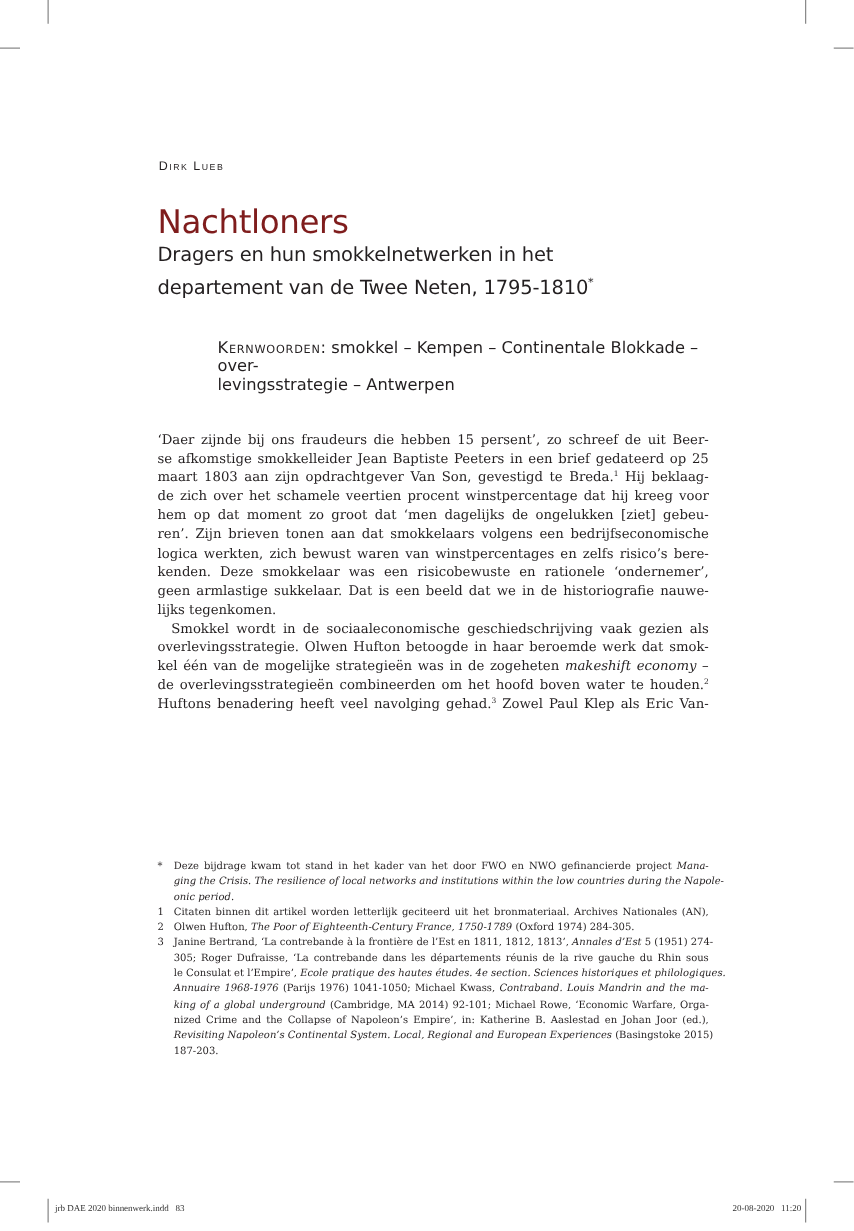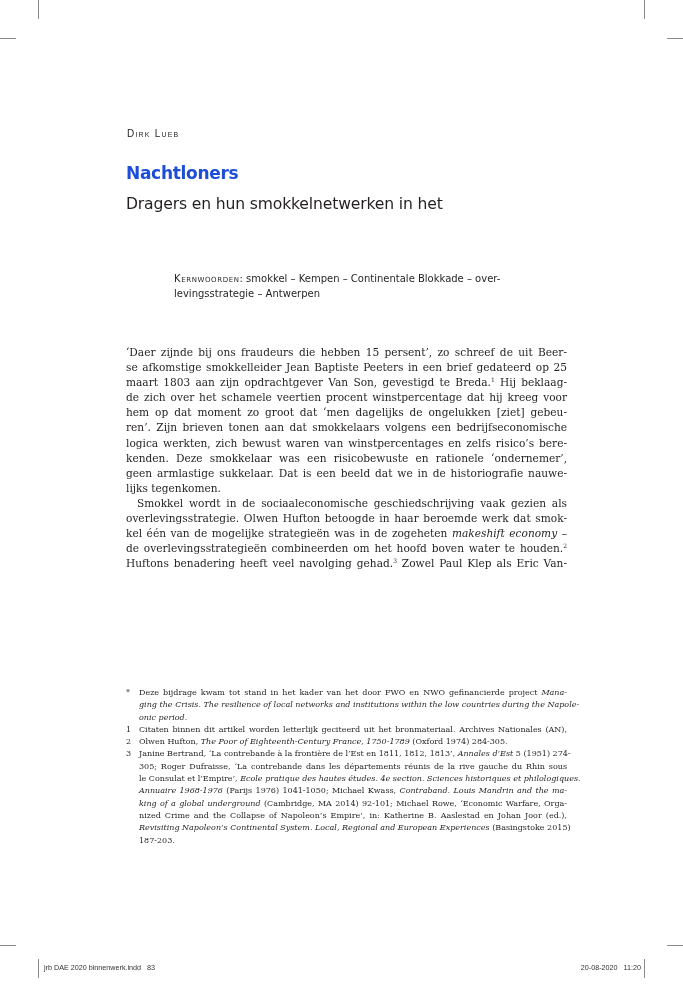--- a/index.html
+++ b/index.html
@@ -1,28 +1,28 @@
 <!DOCTYPE html>
 <html><head>
   <meta charset="utf-8">
   <style>
     html, body { margin: 0; padding: 0; background: #ffffff; }
     body { width: 683px; height: 985px; position: relative; overflow: hidden; color: #231f20; }
     .crop { position: absolute; background: #8a8a8a; }
     .crop.v { width: 1px; height: 19px; }
     .crop.h { height: 1px; width: 16px; }
-    .slug { position: absolute; top: 963px; font-family: Liberation Sans, sans-serif; font-size: 7.2px; color: #333; }
+    .slug { position: absolute; top: 963px; font-family: Liberation Serif, serif; font-size: 7.2px; color: #333; }
     .slug-bar { position: absolute; top: 959px; width: 1px; height: 19px; background: #8a8a8a; }
 
     .author { position: absolute; left: 127px; top: 128px; font-family: Liberation Sans, sans-serif; font-size: 10px; letter-spacing: 1.2px; font-variant: small-caps; color: #231f20; }
-    .title { position: absolute; left: 126px; top: 163px; font-family: "DejaVu Sans", sans-serif; font-weight: bold; font-size: 17px; letter-spacing: -0.3px; color: #1d4ed8; }
+    .title { position: absolute; left: 126px; top: 163px; font-family: "DejaVu Sans", sans-serif; font-weight: normal; font-size: 26px; letter-spacing: -0.3px; color: #7f1d1d; }
     .subtitle { position: absolute; left: 126px; top: 193px; width: 440px; font-family: "DejaVu Sans", sans-serif; font-size: 15.6px; line-height: 23px; color: #231f20; letter-spacing: -0.15px; }
     .subtitle sup { font-size: 9px; vertical-align: 6px; }
 
-    .keywords { position: absolute; left: 174px; top: 271px; width: 395px; font-family: "DejaVu Sans", sans-serif; font-size: 10px; line-height: 15px; color: #231f20; }
+    .keywords { position: absolute; left: 174px; top: 271px; width: 395px; font-family: "DejaVu Sans", sans-serif; font-size: 13px; line-height: 15px; color: #231f20; }
     .kw-label { font-variant: small-caps; letter-spacing: 0.6px; }
 
     .body { position: absolute; left: 126px; top: 345px; width: 441px; font-family: "DejaVu Serif", serif; font-size: 10.6px; line-height: 15.1px; color: #231f20; text-align: justify; hyphens: manual; }
     .body p { margin: 0; }
     .body sup { font-size: 6px; vertical-align: 4px; line-height: 0; }
     .body .line { display: block; text-align: justify; text-align-last: justify; white-space: nowrap; }
     .body .line.last { text-align-last: left; }
 
     .notes { position: absolute; left: 126px; top: 687px; width: 441px; font-family: "DejaVu Serif", serif; font-size: 8px; line-height: 12.3px; color: #231f20; }
     .note { position: relative; padding-left: 13px; margin: 0; }
@@ -38,20 +38,21 @@
 <div class="crop h" style="left:0; top:38px;"></div>
 <div class="crop v" style="left:644px; top:0;"></div>
 <div class="crop h" style="left:667px; top:38px;"></div>
 <div class="crop h" style="left:0; top:945px;"></div>
 <div class="crop h" style="left:667px; top:945px;"></div>
 
 <div class="author">Dirk Lueb</div>
 <div class="title">Nachtloners</div>
 <div class="subtitle">
   <div>Dragers en hun smokkelnetwerken in het</div>
+  <div><span>departement van de Twee Neten, 1795-1810</span><sup>*</sup></div>
 </div>
 
 <div class="keywords">
   <div><span class="kw-label">Kernwoorden</span><span>: </span><span>smokkel – Kempen – Continentale Blokkade – over-</span></div>
   <div>levingsstrategie – Antwerpen</div>
 </div>
 
 <div class="body">
   <p>
     <span class="line">‘Daer zijnde bij ons fraudeurs die hebben 15 persent’, zo schreef de uit Beer-</span>

